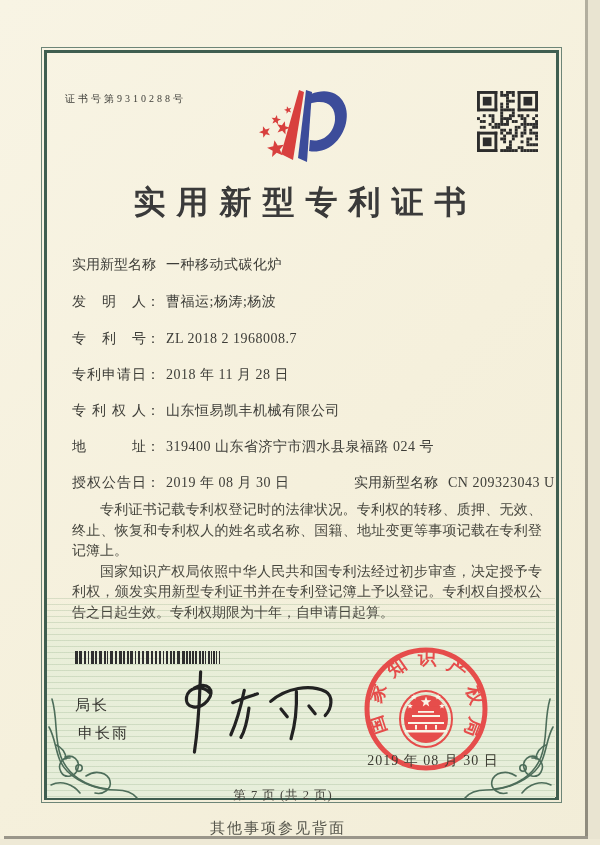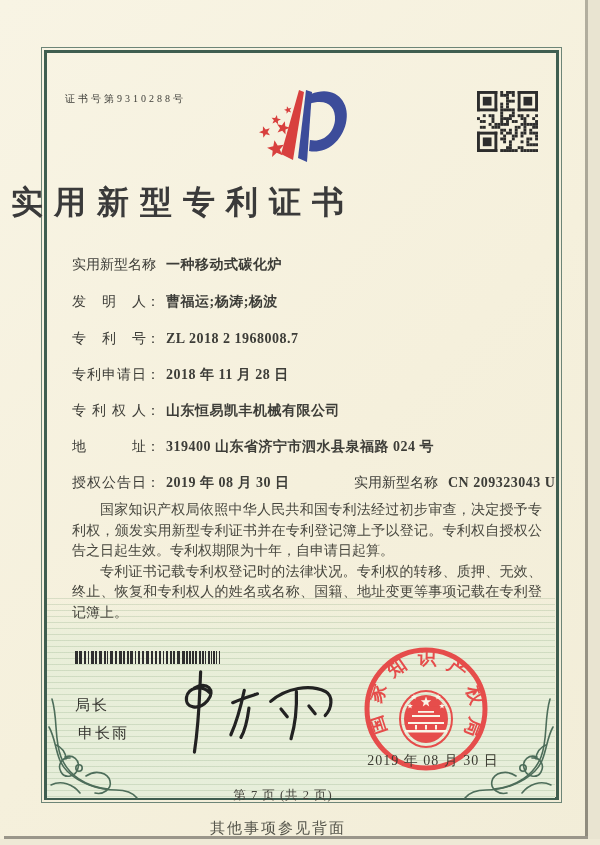--- a/index.html
+++ b/index.html
@@ -22,27 +22,27 @@
           repeating-linear-gradient(180deg,rgba(142,172,132,.28) 0px,rgba(142,172,132,.28) 1px,rgba(0,0,0,0) 1px,rgba(0,0,0,0) 6px),
           linear-gradient(180deg,rgba(233,240,219,0) 0%,rgba(231,238,216,.85) 22%,#e6eeda 100%);}
   .flourish{position:absolute;width:92px;height:102px;}
   .flourish svg{width:100%;height:100%;}
   .flourish.left{left:46px;top:697px;}
   .flourish.right{left:464px;top:697px;transform:scaleX(-1);}
   
   .cert-number{position:absolute;left:65px;top:92px;font-size:10px;letter-spacing:3px;color:#3d3d38;}
   .logo{position:absolute;left:235px;top:68px;width:130px;height:106px;}
   .qr{position:absolute;left:477px;top:91px;width:61px;height:61px;}
-  .title{position:absolute;left:0;top:181px;width:600px;
+  .title{position:absolute;left:0;top:181px;width:600px;text-align:center;
         font-size:32px;font-weight:600;letter-spacing:11px;text-indent:11px;color:#3a3a3a;}
   
   .field{position:absolute;left:72px;font-size:14px;color:#3d3d38;white-space:nowrap;}
   .f-label{display:inline-block;width:74px;text-align:justify;text-align-last:justify;vertical-align:bottom;}
   .f-colon{margin-right:6px;}
-  .f-value{letter-spacing:.5px;font-weight:bold;}
+  .f-value{letter-spacing:.5px;}
   .grant-col2{position:absolute;left:282px;top:0;white-space:nowrap;}
   
   .body-text{position:absolute;left:72px;top:500px;width:470px;font-size:14px;
         line-height:20.5px;color:#47473f;text-align:justify;}
   .body-text p{margin:0;text-indent:2em;}
   
   .barcode{position:absolute;left:75px;top:650px;width:148px;height:13px;}
   .officer-title{position:absolute;left:75px;top:696px;font-size:15px;color:#33332e;
         font-family:Liberation Serif, serif;letter-spacing:2px;}
   .officer-name{position:absolute;left:78px;top:724px;font-size:15px;color:#33332e;
@@ -277,22 +277,22 @@
   <div class="field" style="top:474px;width:470px">
     <span>
       <span class="f-label">授权公告日</span><span class="f-colon">：</span><span class="f-value">2019 年 08 月 30 日</span>
     </span>
     <span class="grant-col2">
       <span class="f-label">实用新型名称</span><span class="f-colon">：</span><span class="f-value">CN 209323043 U</span>
     </span>
   </div>
 
   <div class="body-text">
+    <p>专利证书记载专利权登记时的法律状况。专利权的转移、质押、无效、终止、恢复和专利权人的姓名或名称、国籍、地址变更等事项记载在专利登记簿上。</p>
     <p>国家知识产权局依照中华人民共和国专利法经过初步审查，决定授予专利权，颁发实用新型专利证书并在专利登记簿上予以登记。专利权自授权公告之日起生效。专利权期限为十年，自申请日起算。</p>
-    <p>专利证书记载专利权登记时的法律状况。专利权的转移、质押、无效、终止、恢复和专利权人的姓名或名称、国籍、地址变更等事项记载在专利登记簿上。</p>
   </div>
 
   <div class="barcode">
     <svg id="barcode-svg" viewBox="0 0 148 13" width="148" height="13">
         <rect x="0" y="0" width="3" height="13" fill="#2f2f2f"></rect>
         <rect x="4" y="0" width="3" height="13" fill="#2f2f2f"></rect>
         <rect x="9" y="0" width="2" height="13" fill="#2f2f2f"></rect>
         <rect x="13" y="0" width="1" height="13" fill="#2f2f2f"></rect>
         <rect x="16" y="0" width="3" height="13" fill="#2f2f2f"></rect>
         <rect x="20" y="0" width="2" height="13" fill="#2f2f2f"></rect>

